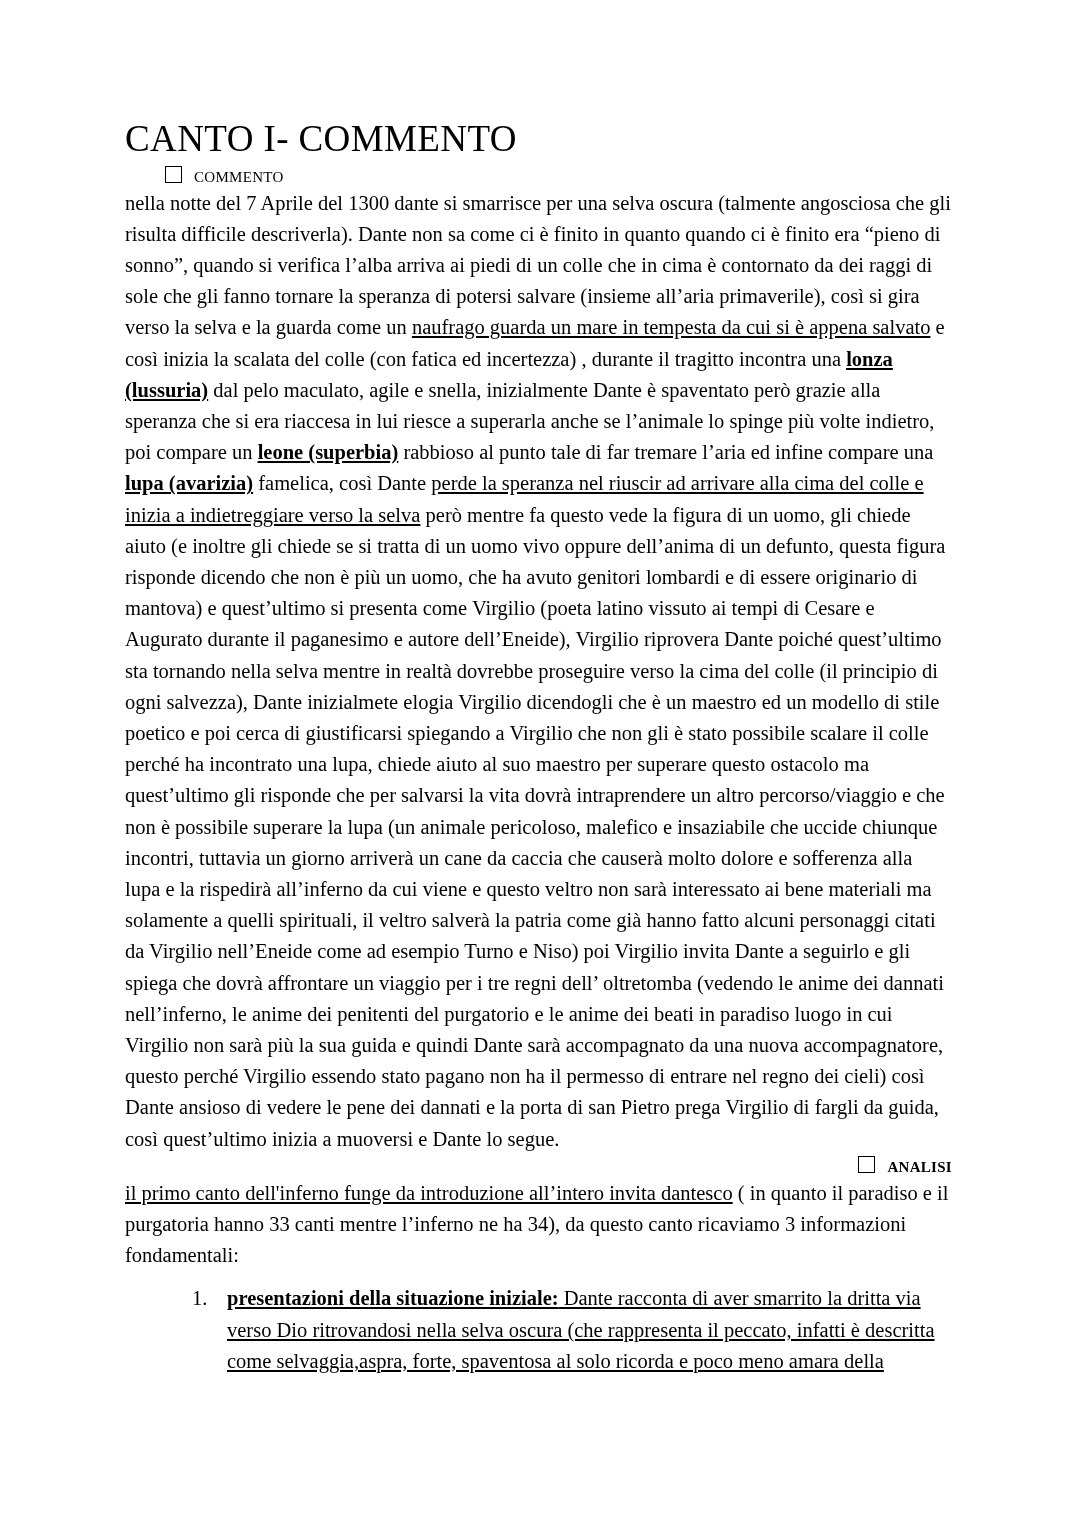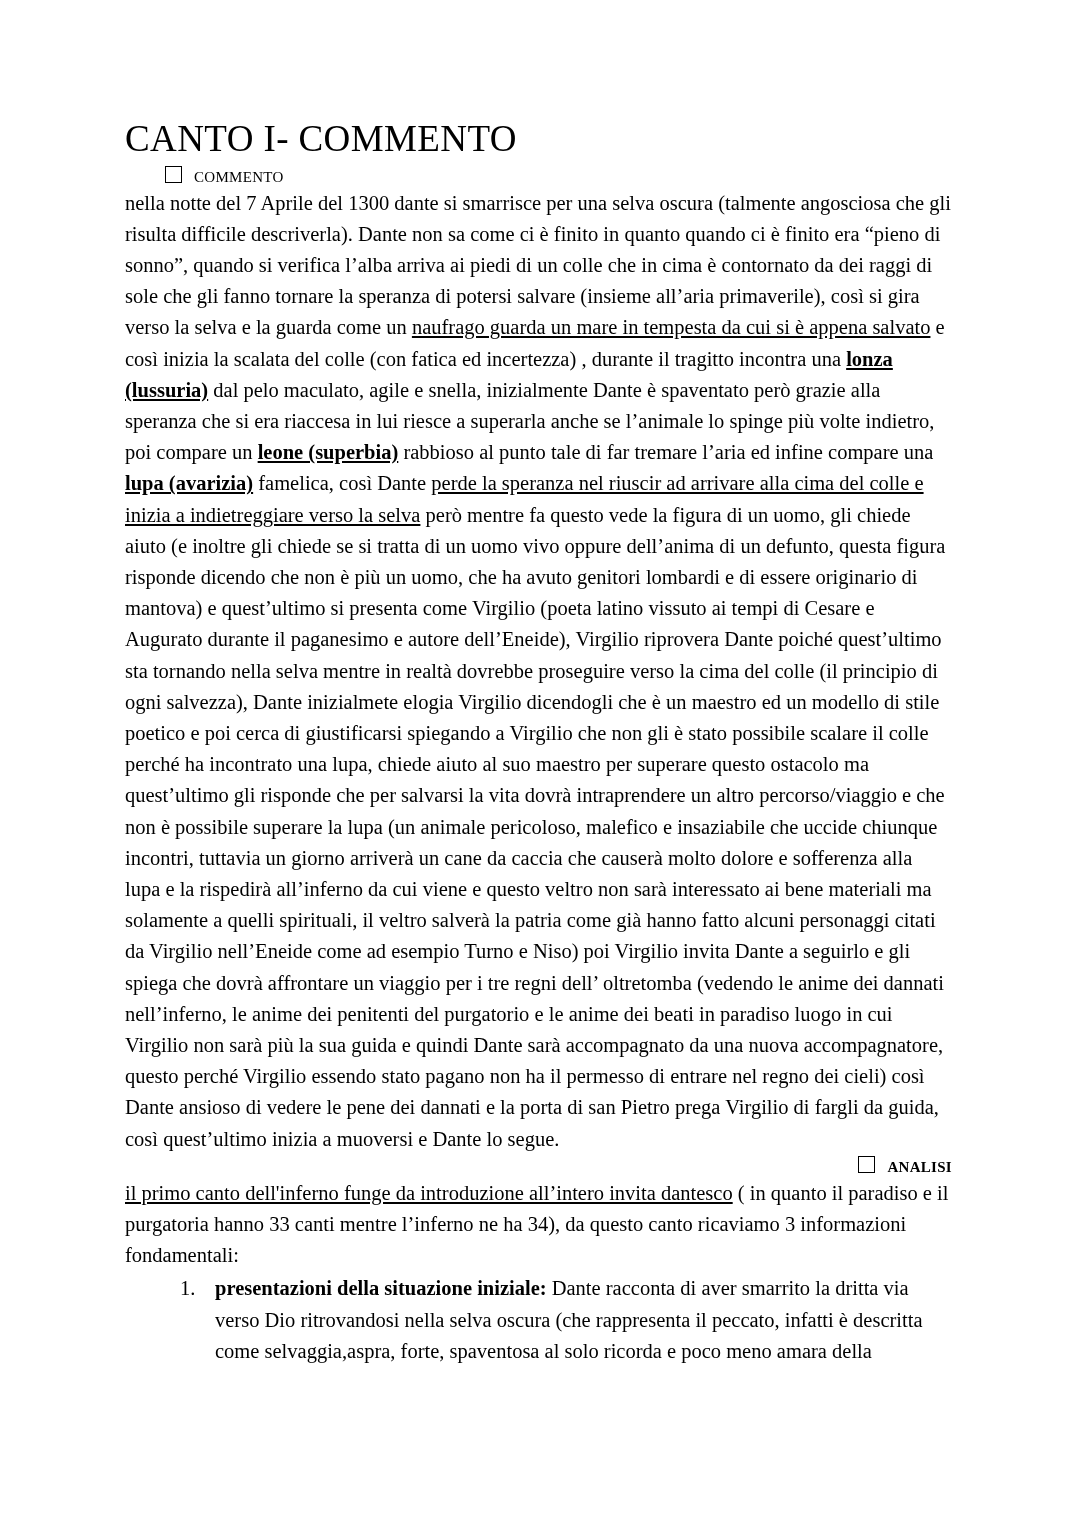--- a/index.html
+++ b/index.html
@@ -63,24 +63,25 @@
     text-align: right;
   }
   .b {
     font-weight: bold;
   }
   .bu {
     font-weight: bold;
     text-decoration: underline;
   }
   ol.num-list {
-    margin: 0;
+    margin: 12px;
     padding-left: 0;
     list-style: none;
     counter-reset: item;
+    text-decoration: underline;
   }
   ol.num-list > li {
     counter-increment: item;
     position: relative;
     font-size: 20.5px;
     line-height: 31.2px;
     padding-left: 90px;
     margin-top: 2px;
   }
   ol.num-list > li::before {

